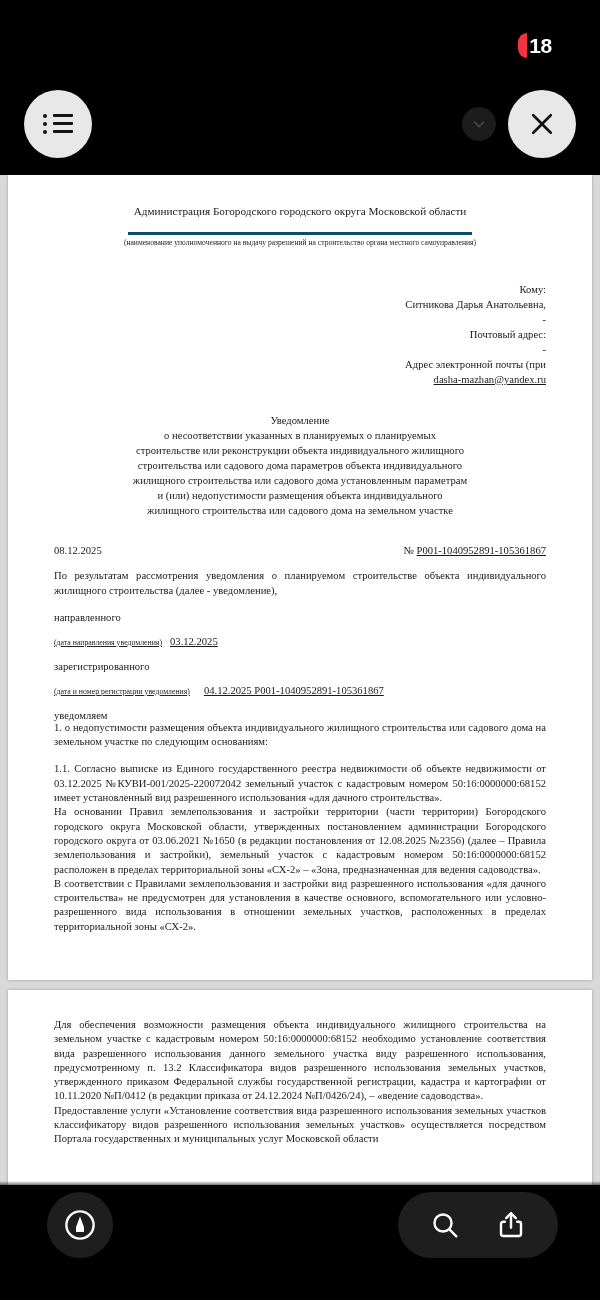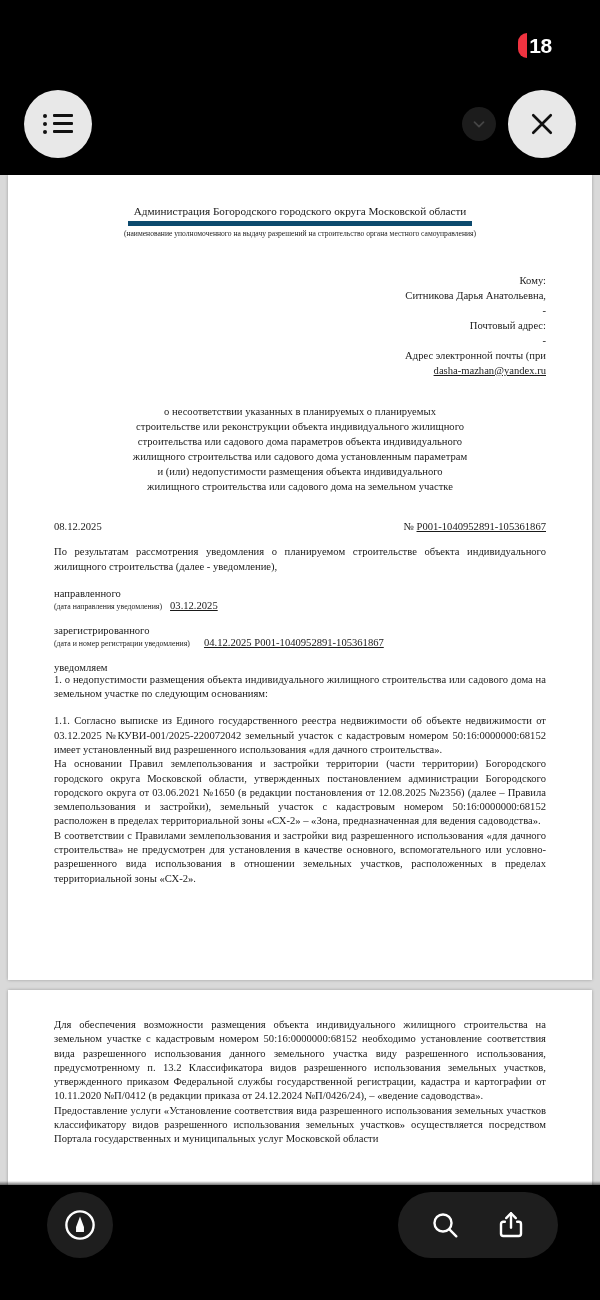--- a/index.html
+++ b/index.html
@@ -85,23 +85,23 @@
     box-shadow:0 0 3px rgba(0,0,0,.28);
     padding:26px 46px 20px 46px;
     font-family:"Liberation Serif", serif;
     color:#1a1a1a;
   }
   .page.first { height:805px; }
   .page.second { margin-top:10px; padding-top:28px; height:260px; }
 
   .hdr-org {
     text-align:right; font-size:11.2px; line-height:1.3;
-    border-bottom:5px solid #0c4a6e;
+    border-bottom:3px solid #0c4a6e;
     display:inline-block;
-    padding:0 6px 2px 6px;
+    padding:0 6px 13px 6px;
   }
   .hdr-org-wrap { text-align:center; }
   .hdr-sub {
     text-align:center; font-size:7.6px; line-height:1.35;
     margin-top:3px; color:#242424;
   }
 
   .addressee {
     margin-top:34px; text-align:right;
     font-size:10.6px; line-height:1.42;
@@ -127,22 +127,22 @@
     font-size:10.6px; line-height:1.35;
     text-align:justify; text-justify:inter-word;
   }
   p.body.tight { margin-top:0; }
 
   .field-label { margin-top:14px; font-size:10.6px; }
   .field-row {
     display:flex; align-items:baseline; gap:8px;
     font-size:10.6px; margin-top:1px;
   }
-  .field-row .cap { font-size:7.8px; color:#242424; }
-  .field-row .val { text-decoration:underline; }
+  .field-row .cap { font-size:7.8px; color:#242424;text-decoration:underline; }
+  .field-row .val { text-decoration:underline;margin-top:12px; }
   .field-row.reg .val { margin-left:6px; }
 
   
   .bottombar {
     position:absolute; bottom:0; left:0; width:600px; height:115px;
     background:#000; z-index:30;
   }
   .markup-btn {
     position:absolute; left:47px; top:7px;
     width:66px; height:66px; border-radius:50%;
@@ -218,20 +218,21 @@
         <div>Кому:</div>
         <div>Ситникова Дарья Анатольевна,</div>
         <div class="dash">-</div>
         <div>Почтовый адрес:</div>
         <div class="dash">-</div>
         <div>Адрес электронной почты (при</div>
         <div><a class="email" href="#">dasha-mazhan@yandex.ru</a></div>
       </div>
 
       <div class="title-block">
+        <div>Уведомление</div>
         <div>о несоответствии указанных в планируемых о планируемых</div>
         <div>строительстве или реконструкции объекта индивидуального жилищного</div>
         <div>строительства или садового дома параметров объекта индивидуального</div>
         <div>жилищного строительства или садового дома установленным параметрам</div>
         <div>и (или) недопустимости размещения объекта индивидуального</div>
         <div>жилищного строительства или садового дома на земельном участке</div>
       </div>
 
       <div class="meta-row">
         <span>08.12.2025</span>

